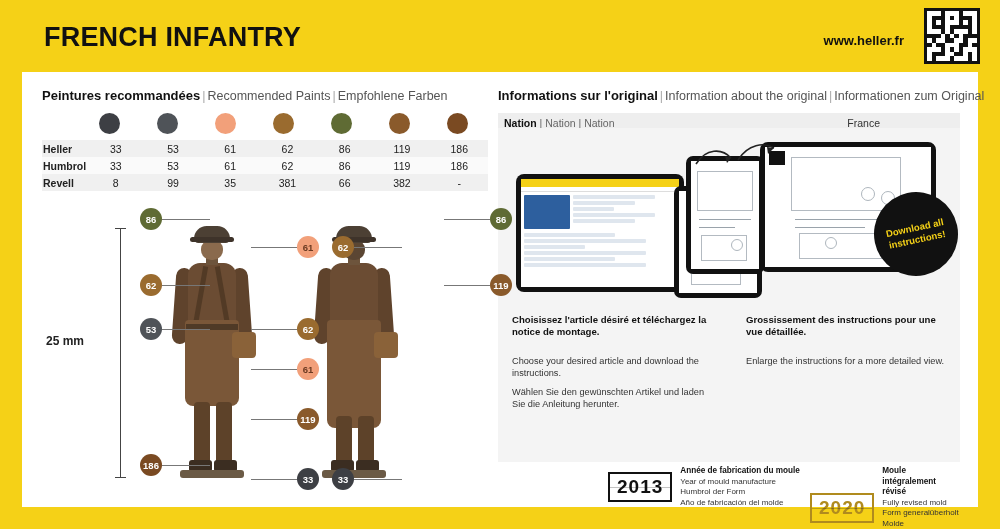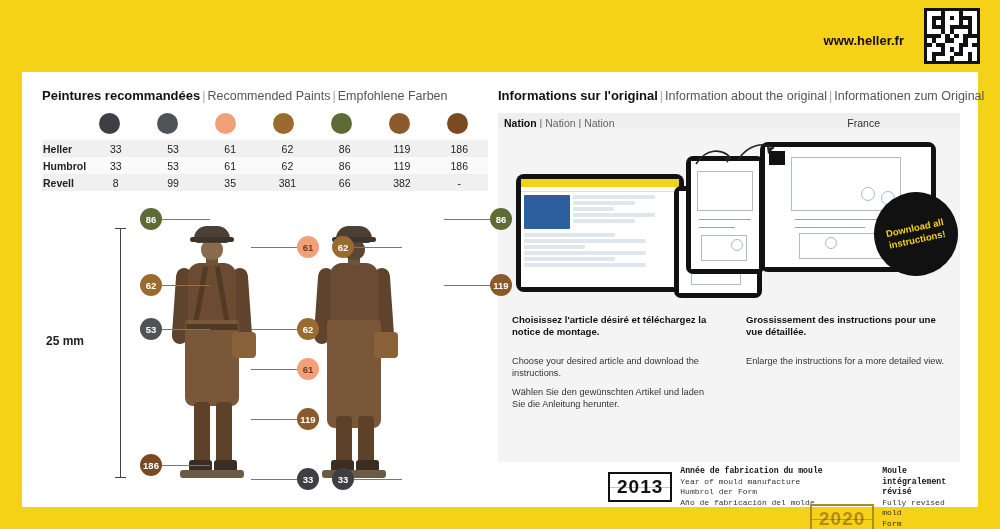--- a/index.html
+++ b/index.html
@@ -164,31 +164,32 @@
   
   .stamps { position: absolute; left: 476px; top: 392px; width: 462px; height: 40px; }
   .stamp { position: absolute; display: flex; align-items: center; }
   .stamp .yr { font-size: 19px; font-weight: bold; color: #111; letter-spacing: 1px;
     padding: 2px 7px; }
   .yr-box { border: 2px solid #111; position: relative; margin-right: 8px; }
   .yr-box:before { content: ""; position: absolute; left: 0; right: 0; top: 50%;
     height: 1px; background: #111; opacity: .25; }
   .yr-box.gold { border-color: #b08b1e; }
   .yr-box.gold .yr { color: #b08b1e; }
-  .stamp .txt { font-size: 8px; color: #333; line-height: 10.5px; font-family: Liberation Mono, monospace; }
+  .stamp .txt { font-size: 8px; color: #333; line-height: 10.5px; }
   .stamp .txt b { color: #111; font-size: 8.2px; }
   .stamp1 { left: 110px; top: 2px; }
   .stamp2 { left: 312px; top: 2px; }
 </style>
 </head>
 <body>
 
 <div class="page">
 
   <div class="header">
+    <div class="title">FRENCH INFANTRY</div>
     <div class="weburl">www.heller.fr</div>
     <div class="qr">
       <div class="qr-inner" id="qrGrid">
           <i class="on"></i>
           <i class="on"></i>
           <i class="on"></i>
           <i></i>
           <i class="on"></i>
           <i class="on"></i>
           <i class="on"></i>

